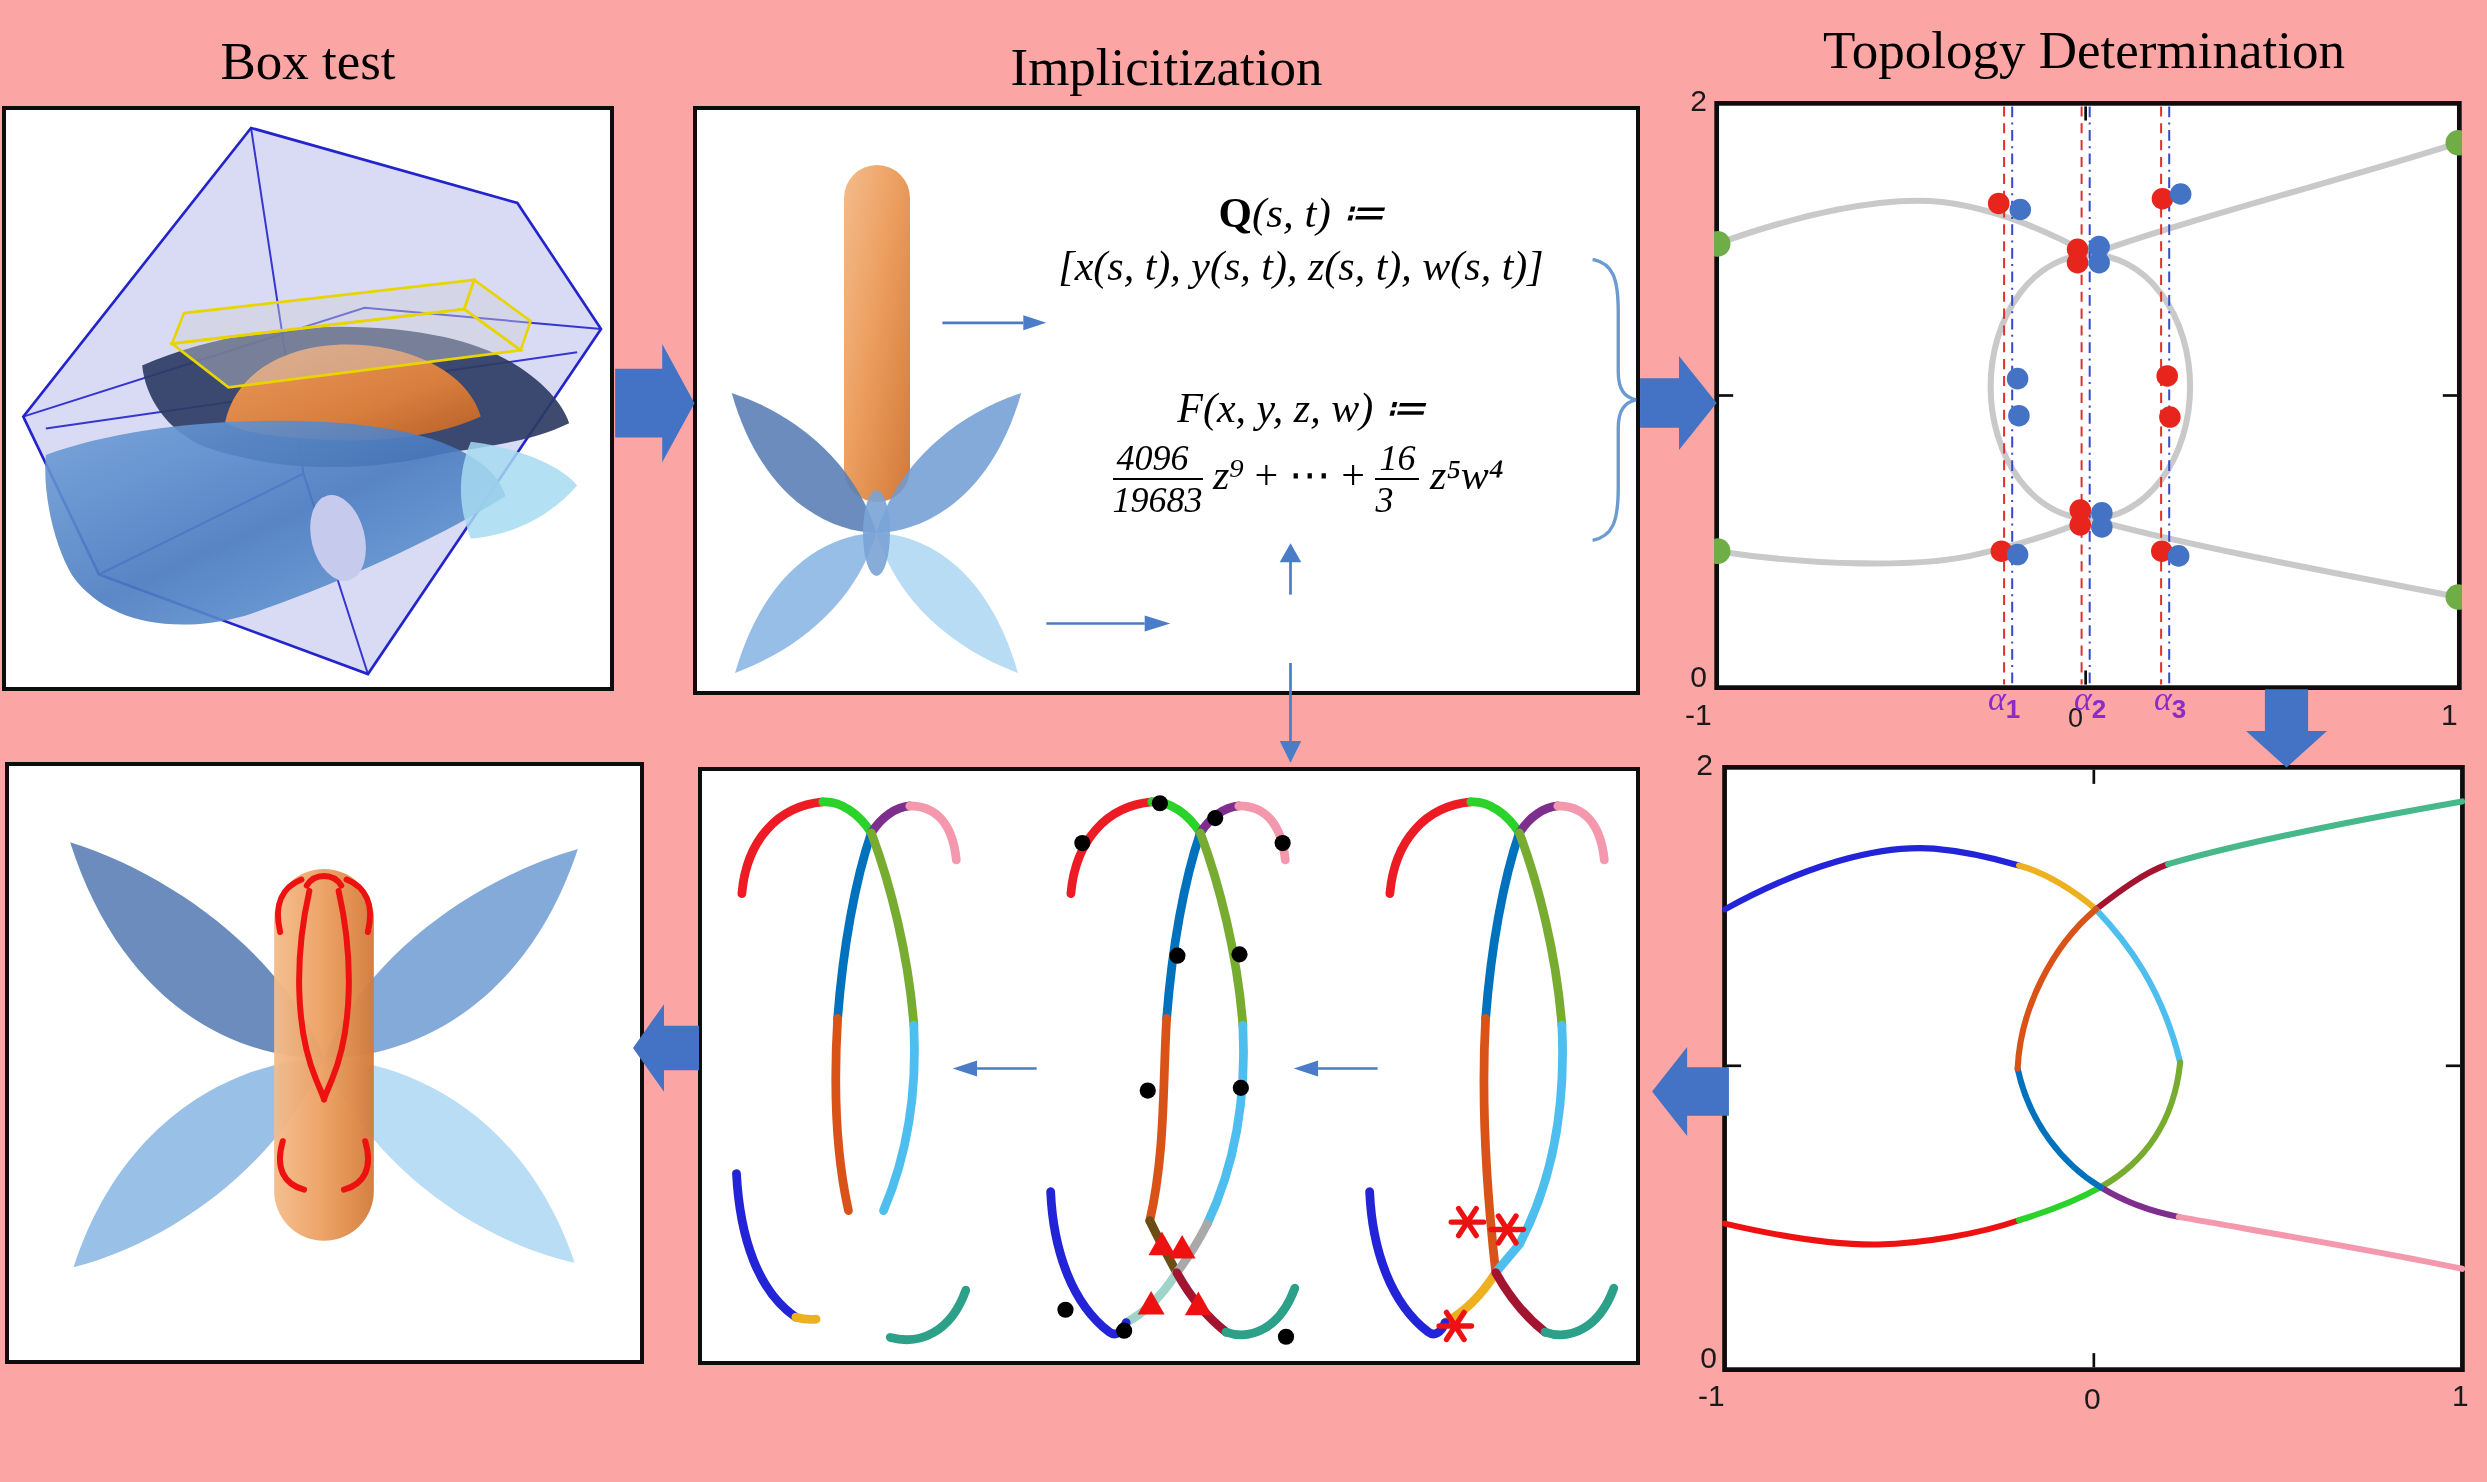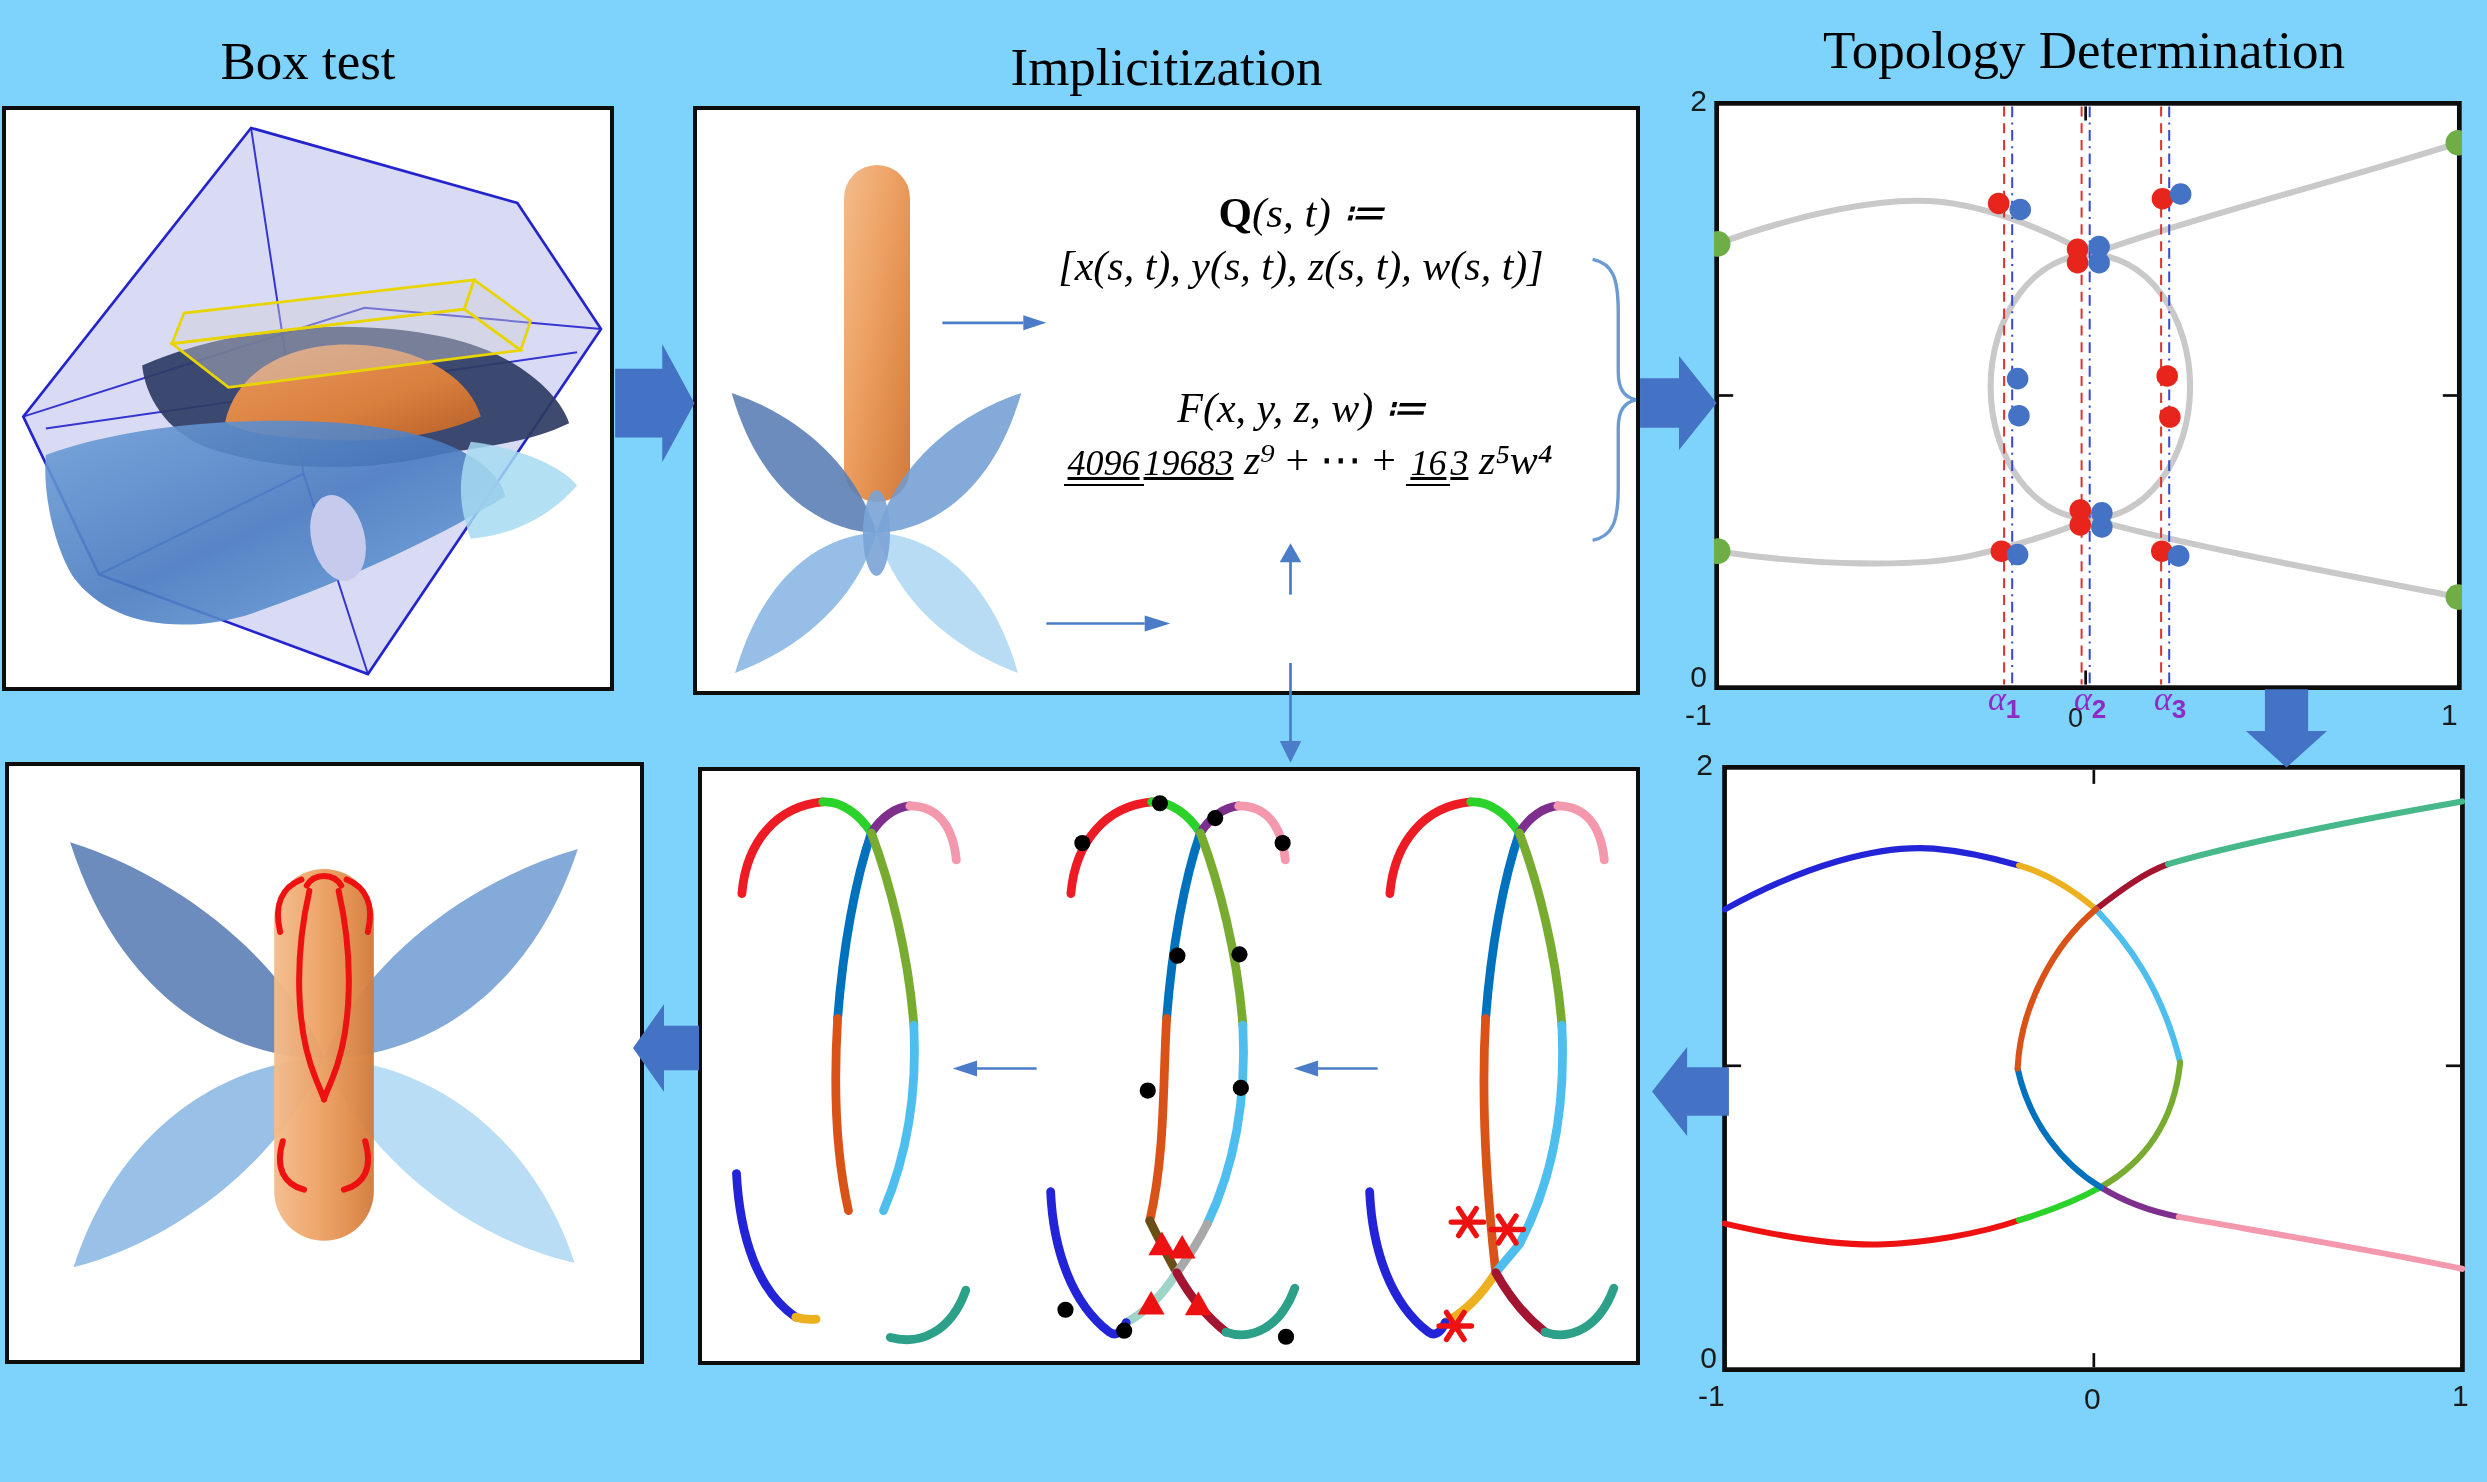--- a/index.html
+++ b/index.html
@@ -1,33 +1,33 @@
 <!DOCTYPE html>
 <html style="font-size:10.8px"><head>
 <meta charset="utf-8">
 <style>
   html,body{margin:0;padding:0;background:#ffffff;}
-  #figure{position:relative;width:2487px;height:1482px;background:#7dd3fc;overflow:hidden;
+  #figure{position:relative;width:2487px;height:1482px;background:#fca5a5;overflow:hidden;
           font-family:"Liberation Serif",serif;}
   .abs{position:absolute;}
   .panel{position:absolute;border:4.7px solid #0d0d0d;background:#ffffff;box-sizing:border-box;}
   .plot{position:absolute;}
   .fig-title{position:absolute;text-align:center;font-family:"Liberation Serif",serif;
              font-size:53px;color:#000;white-space:nowrap;line-height:1.0;}
   .axis-label{position:absolute;font-family:"Liberation Sans",sans-serif;font-size:30px;
               color:#1a1a1a;line-height:1;}
   .alpha-label{position:absolute;font-family:"Liberation Serif",serif;color:#8d2bc9;
                font-size:34px;font-style:italic;line-height:1;text-align:center;}
   .alpha-label sub{font-family:"Liberation Sans",sans-serif;font-weight:bold;font-style:normal;
                    font-size:26px;}
   .math{position:absolute;font-family:"Liberation Serif",serif;font-style:italic;color:#000;
         text-align:center;line-height:1.05;}
   .math .upright{font-style:normal;}
-  .frac{display:inline-flex;vertical-align:middle;text-align:left;
-        font-size:36px;line-height:1.12;text-decoration:underline;}
+  .frac{display:inline-flex;flex-direction:column;vertical-align:middle;text-align:left;
+        font-size:36px;line-height:1.12;}
   .frac .num{border-bottom:2.7px solid #000;padding:0 4px;}
   .capsule{position:absolute;border-radius:40px;
            background:linear-gradient(100deg,#f4bc8c 0%,#eda265 40%,#df8a48 75%,#cf7a3e 100%);}
   svg{display:block;}
 </style>
 </head>
 <body>
 
 <div id="figure">
 

